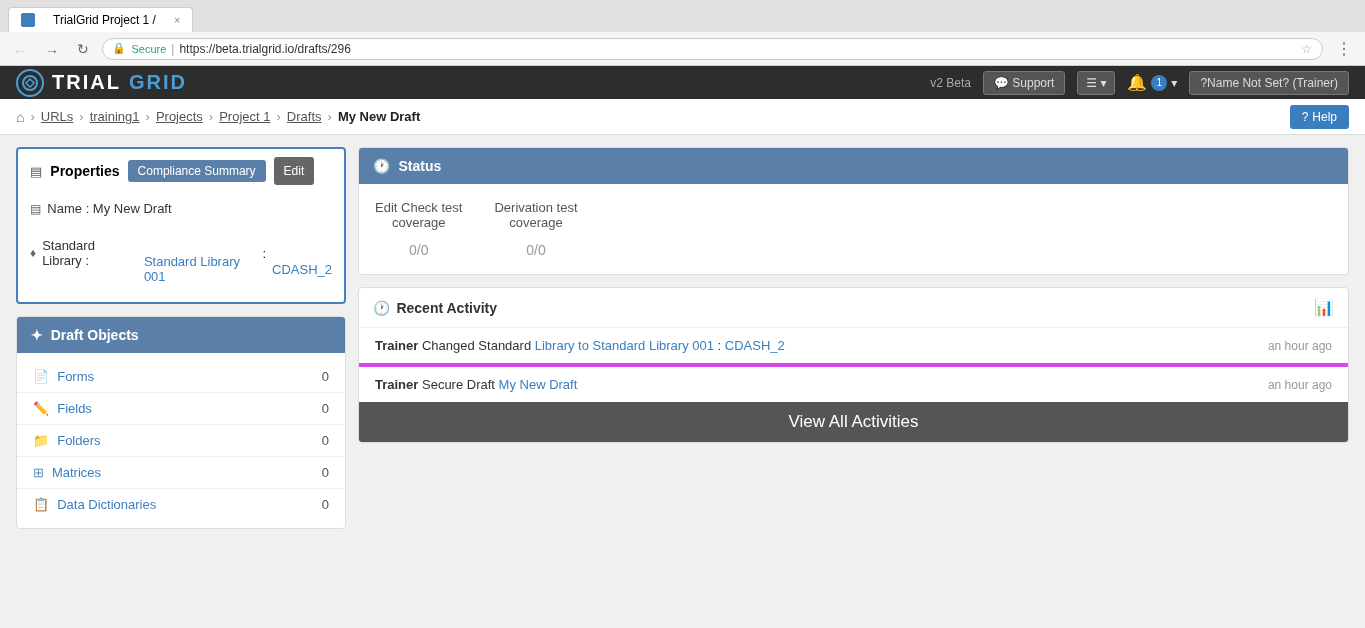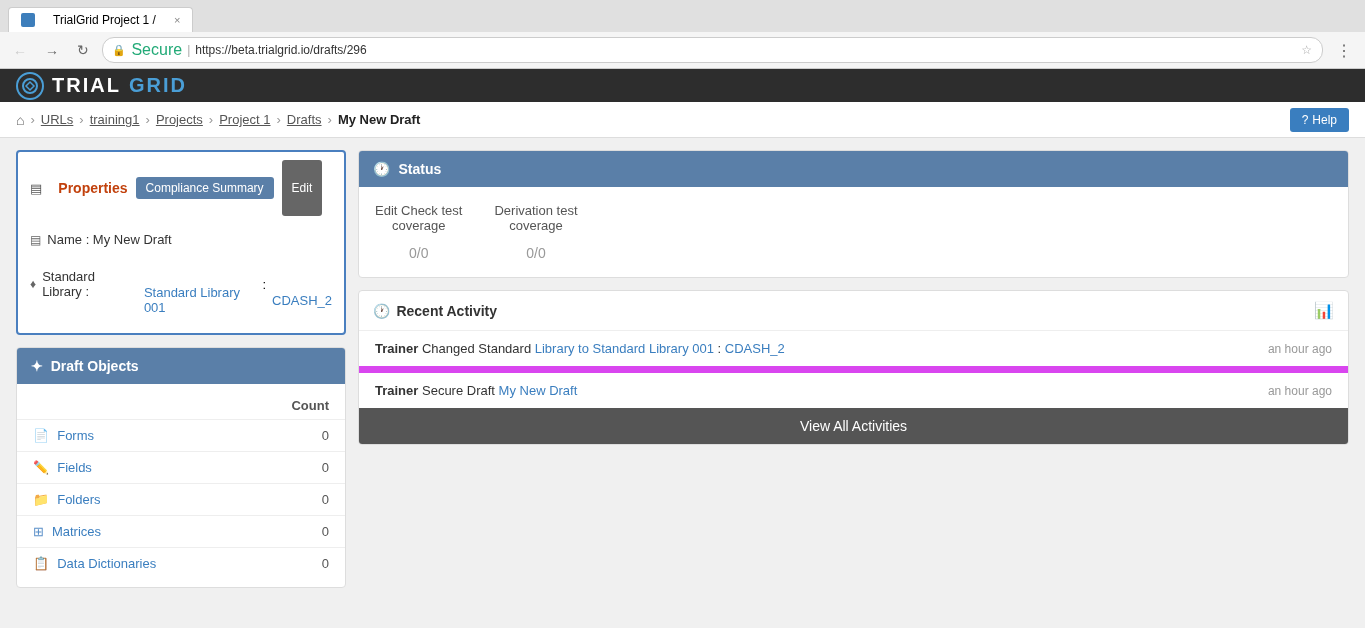--- a/index.html
+++ b/index.html
@@ -47,23 +47,23 @@
 
     
     .main-content { display: flex; gap: 12px; padding: 12px 16px; }
     .left-panel { width: 330px; flex-shrink: 0; display: flex; flex-direction: column; gap: 12px; }
     .right-panel { flex: 1; display: flex; flex-direction: column; gap: 12px; }
 
     
     .properties-card { border: 2px solid #4a7fbf; border-radius: 4px; background: #fff; }
     .properties-header { padding: 8px 12px; display: flex; align-items: center; gap: 8px; }
     .prop-icon { color: #555; font-size: 13px; }
-    .prop-title { font-weight: bold; font-size: 14px; color: #c2410c; margin-left: 8px; }
+    .prop-title { font-weight: bold; font-size: 14px; color: #000000; }
     .compliance-btn { background: #5a7fa8; color: #fff; border: none; padding: 4px 10px; border-radius: 3px; font-size: 12px; cursor: pointer; }
-    .edit-btn { background: #666; color: #fff; border: none; padding: 21px 10px; border-radius: 3px; font-size: 12px; cursor: pointer; }
+    .edit-btn { background: #666; color: #fff; border: none; padding: 7px 10px; border-radius: 3px; font-size: 12px; cursor: pointer; }
     .properties-body { padding: 8px 12px 12px; }
     .prop-row { display: flex; align-items: center; gap: 6px; margin-bottom: 6px; font-size: 13px; }
     .prop-label-icon { color: #666; font-size: 12px; }
     .prop-text { color: #333; }
     .prop-link { color: #3a7ebf; text-decoration: none; margin-top: 32px; }
 
     
     .section-card { background: #fff; border-radius: 4px; border: 1px solid #ddd; }
     .section-header { background: #5a7fa8; color: #fff; padding: 10px 14px; border-radius: 3px 3px 0 0; display: flex; align-items: center; gap: 8px; font-size: 14px; font-weight: bold; }
     .section-body { padding: 8px 0; }
@@ -84,27 +84,27 @@
     .coverage-item { text-align: center; }
     .coverage-label { color: #555; font-size: 13px; margin-bottom: 12px; }
     .coverage-value { color: #999; font-size: 14px; }
 
     
     .activity-card { background: #fff; border-radius: 4px; border: 1px solid #ddd; }
     .activity-header { padding: 10px 14px; display: flex; align-items: center; justify-content: space-between; border-bottom: 1px solid #eee; }
     .activity-title { display: flex; align-items: center; gap: 6px; font-size: 14px; font-weight: bold; color: #333; }
     .chart-icon { color: #5a8fc8; font-size: 16px; }
     .activity-body { padding: 0; }
-    .activity-row { padding: 10px 16px; border-bottom: 7px solid #d946ef; display: flex; align-items: center; justify-content: space-between; font-size: 13px; }
+    .activity-row { padding: 10px 16px; border-bottom: 4px solid #d946ef; display: flex; align-items: center; justify-content: space-between; font-size: 13px; }
     .activity-row:last-child { border-bottom: none; }
     .activity-text { color: #333; }
     .activity-text .actor { font-weight: bold; color: #333; }
     .activity-text .action-link { color: #3a7ebf; text-decoration: none; }
     .activity-time { color: #999; font-size: 12px; white-space: nowrap; margin-left: 16px; }
-    .view-all-btn { display: block; width: 100%; background: #555; color: #fff; border: none; padding: 10px; font-size: 14px; cursor: pointer; text-align: center; border-radius: 0 0 3px 3px; }
+    .view-all-btn { display: block; width: 100%; background: #555; color: #fff; border: none; padding: 10px; font-size: 17px; cursor: pointer; text-align: center; border-radius: 0 0 3px 3px; }
   </style>
 </head>
 <body>
 
 <div class="browser-chrome">
   <div class="browser-tabs">
     <div class="browser-tab active">
       <span class="tab-favicon"></span>
       <span>TrialGrid Project 1 /</span>
       <span class="tab-close">×</span>
@@ -112,39 +112,50 @@
     <div class="tab-ghost"></div>
   </div>
 </div>
 
 <div class="browser-toolbar">
   <button class="nav-btn disabled">←</button>
   <button class="nav-btn">→</button>
   <button class="nav-btn">↻</button>
   <div class="address-bar">
     <span class="secure-icon">🔒</span>
-    <span style="color:#2a7;font-size:16px;">Secure</span>
+    <span style="color:#2a7;font-size:11px;">Secure</span>
     <span style="color:#aaa;font-size:12px;">|</span>
     <span class="address-text">https://beta.trialgrid.io/drafts/296</span>
     <span class="star-icon">☆</span>
   </div>
   <button class="menu-btn">⋮</button>
 </div>
 
 <div class="app-header">
   <div class="logo">
     <div class="logo-icon">
       <svg width="18" height="18" viewBox="0 0 18 18">
         <circle cx="9" cy="9" r="7" fill="none" stroke="#4a9ed6" stroke-width="2"></circle>
         <path d="M5 9 L9 5 L13 9 L9 13 Z" fill="none" stroke="#4a9ed6" stroke-width="1.5"></path>
       </svg>
     </div>
     <span class="logo-trial">TRIAL</span>
       <span class="logo-grid">GRID</span>
   </div>
+  <div class="header-right">
+    <span class="header-badge">v2 Beta</span>
+    <button class="support-btn">💬 Support</button>
+    <button class="header-menu-btn">☰ ▾</button>
+    <div style="display:flex;align-items:center;gap:4px;">
+      <span style="color:#ddd;font-size:16px;">🔔</span>
+      <span class="notification-badge">1</span>
+      <span style="color:#ddd;font-size:12px;">▾</span>
+    </div>
+    <button class="user-btn">?Name Not Set? (Trainer)</button>
+  </div>
 </div>
 
 <div class="breadcrumb-bar">
   <span class="breadcrumb-home">⌂</span>
   <span class="breadcrumb-sep">›</span>
   <a href="#" class="breadcrumb-item link">URLs</a>
   <span class="breadcrumb-sep">›</span>
   <a href="#" class="breadcrumb-item link">training1</a>
   <span class="breadcrumb-sep">›</span>
   <a href="#" class="breadcrumb-item link">Projects</a>
@@ -185,24 +196,20 @@
         </div>
       </div>
     </div>
 
     <div class="section-card">
       <div class="section-header">
         <span>✦</span>
         <span>Draft Objects</span>
       </div>
       <div class="section-body">
-        <div class="table-header-row">
-          <span class="col-name"></span>
-          <span class="col-count">Count</span>
-        </div>
         <div class="table-row">
           <span class="row-icon">📄</span>
           <a href="#" class="row-link">Forms</a>
           <span class="row-count">0</span>
         </div>
         <div class="table-row">
           <span class="row-icon">✏️</span>
           <a href="#" class="row-link">Fields</a>
           <span class="row-count">0</span>
         </div>

